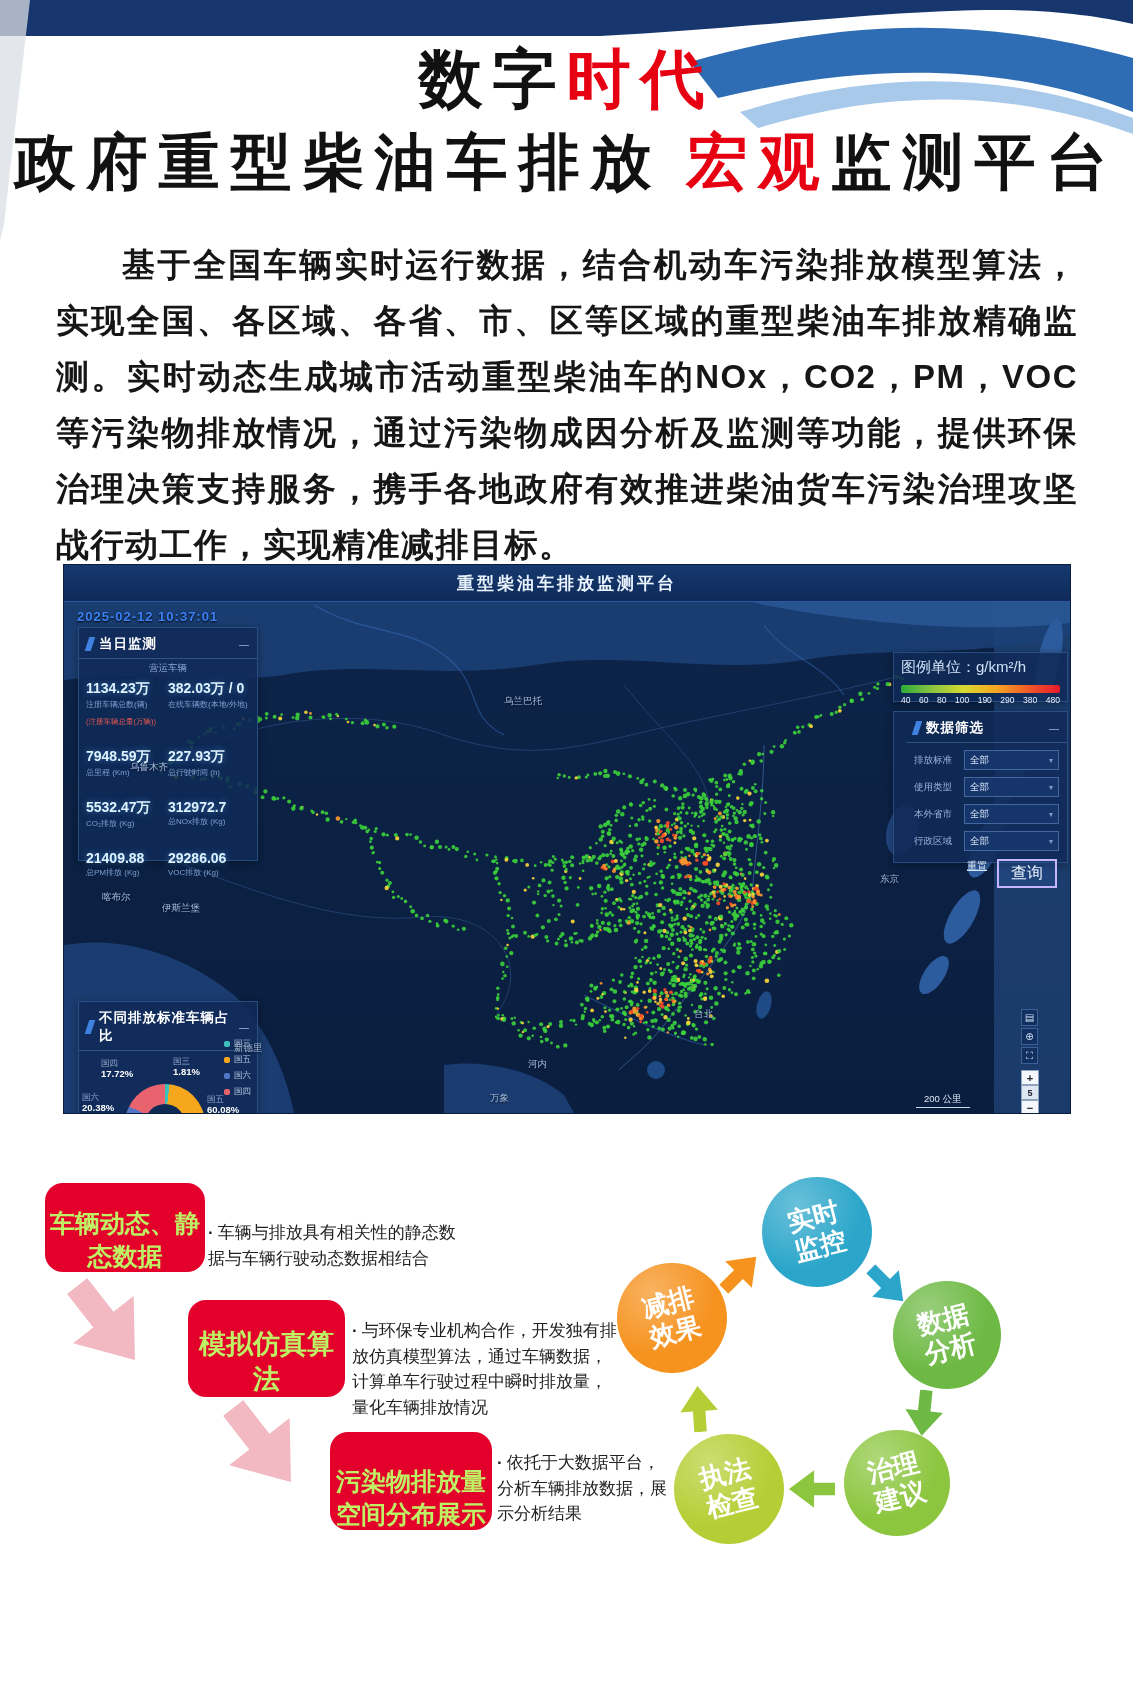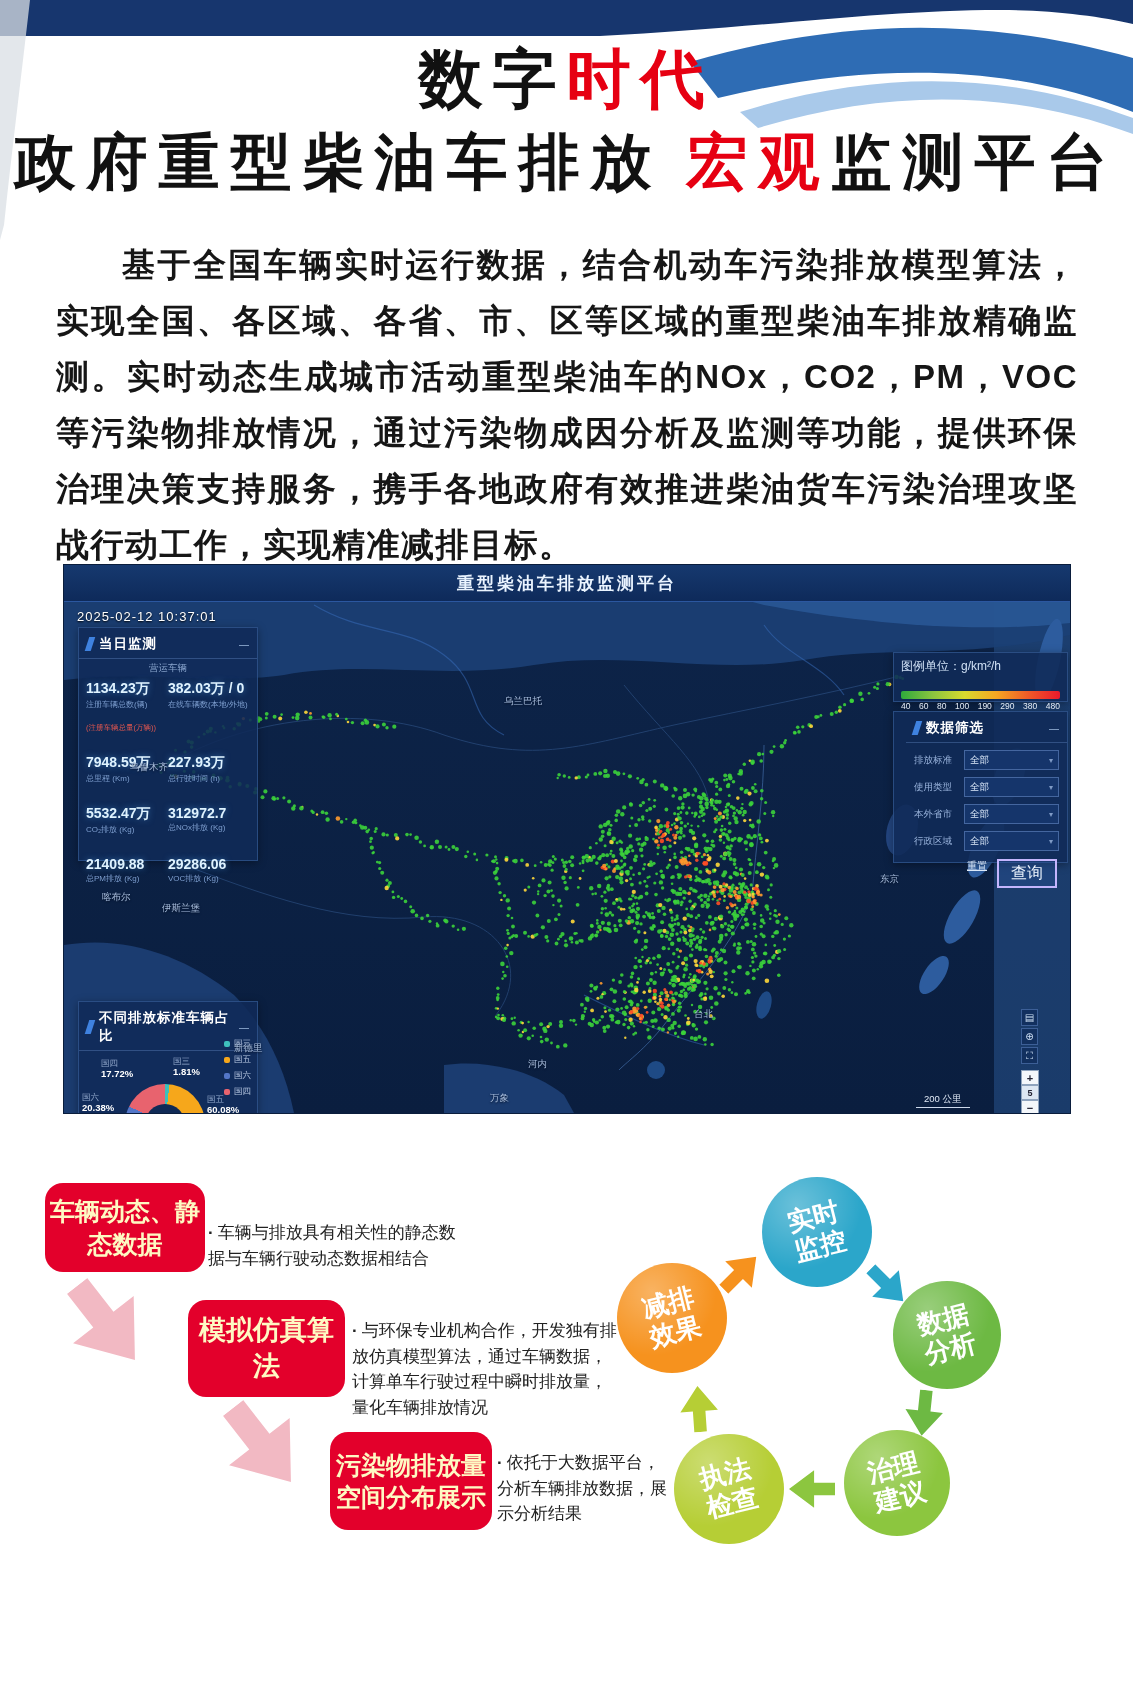--- a/index.html
+++ b/index.html
@@ -22,38 +22,38 @@
     text-indent:2em;letter-spacing:1.5px;font-weight:600;}
 
   
   .dash{position:absolute;left:64px;top:565px;width:1006px;height:548px;
     background:#0c2144;overflow:hidden;box-shadow:0 0 0 1px #0a1d3c;}
   .dash svg.map{position:absolute;left:0;top:0;}
   .dash-titlebar{position:absolute;left:0;top:0;width:1006px;height:36px;
     background:linear-gradient(180deg,#16396f,#0e2a5a);border-bottom:1px solid #2b57a0;
     display:flex;align-items:center;justify-content:center;}
   .dash-title{color:#eaf4ff;font-size:17px;font-weight:bold;letter-spacing:3px;}
-  .timestamp{position:absolute;left:13px;top:44px;color:#ffffff;font-size:13px;font-weight:normal;letter-spacing:1px;text-shadow:0 1px 2px #000;}
+  .timestamp{position:absolute;left:13px;top:44px;color:#3b82f6;font-size:13px;font-weight:bold;letter-spacing:1px;text-shadow:0 1px 2px #000;}
 
   .panel{position:absolute;background:rgba(16,42,88,0.88);border:1px solid rgba(90,140,210,0.35);
     box-shadow:0 2px 8px rgba(0,0,0,0.35);}
   .panel-head{display:flex;align-items:center;padding:7px 8px 5px 8px;border-bottom:1px solid rgba(110,150,210,0.35);}
   .slash{width:6px;height:14px;background:#3f82e0;transform:skewX(-18deg);margin-right:6px;}
   .panel-title{color:#ffffff;font-size:13.5px;font-weight:bold;letter-spacing:1px;flex:1;}
   .collapse{color:#9db8de;font-size:10px;}
 
   .mon-panel{left:14px;top:62px;width:178px;height:232px;}
   .mon-tab{color:#8ba7cf;font-size:9.5px;text-align:center;padding:3px 0 1px 0;}
   .stat-grid{display:grid;grid-template-columns:1fr 1fr;row-gap:21px;padding:4px 7px;}
   .stat-value{color:#dff3ff;font-size:14px;font-weight:bold;text-shadow:0 0 6px rgba(90,180,255,.5);white-space:nowrap;}
   .stat-label{color:#7e9fd0;font-size:8px;margin-top:2px;line-height:1.25;}
-  .stat-note{color:#e4574f;font-size:7.5px;margin-top:13px;}
+  .stat-note{color:#e4574f;font-size:7.5px;margin-top:7px;}
 
   .legend-box{left:829px;top:87px;width:175px;height:50px;padding:5px 7px;box-sizing:border-box;}
-  .legend-unit{color:#cfe0f5;font-size:12px;margin-bottom:16px;}
+  .legend-unit{color:#cfe0f5;font-size:15px;margin-bottom:8px;}
   .legend-grad{height:8px;border-radius:2px;
     background:linear-gradient(90deg,#2faa3c,#8bc53f,#d9d92e,#f5a623,#f05a28,#e8192c);}
   .legend-ticks{display:flex;justify-content:space-between;color:#eaf2fc;font-size:8.5px;margin-top:2px;}
 
   .filter-panel{left:829px;top:146px;width:175px;height:152px;box-sizing:border-box;padding-left:12px;}
   .filter-row{display:flex;align-items:center;margin:7px 8px 0 8px;}
   .filter-label{color:#9ab4dd;font-size:9.5px;width:50px;}
   .select{flex:1;height:18px;background:#15356b;border:1px solid #44669f;display:flex;align-items:center;
     padding:0 5px;color:#dce9fa;font-size:9.5px;justify-content:space-between;}
   .chevron{color:#7f9bc6;font-size:8px;}
@@ -78,22 +78,22 @@
   .tool-btn{width:17px;height:17px;margin-bottom:2px;background:#12305f;border:1px solid #3c5f97;color:#cfe0f5;
     font-size:10px;display:flex;align-items:center;justify-content:center;cursor:pointer;box-sizing:border-box;}
   .zoom-stack{position:absolute;left:957px;top:505px;width:18px;}
   .zoom-btn{width:18px;height:15px;background:#f4f7fb;border:1px solid #8fa3bd;color:#223;font-size:11px;font-weight:bold;
     display:flex;align-items:center;justify-content:center;box-sizing:border-box;cursor:pointer;}
   .zoom-level{background:#dde7f3;font-size:9px;}
   .scale{position:absolute;left:852px;top:528px;color:#dfe8f5;font-size:9.5px;
     border-bottom:1px solid #cdd9ec;padding:0 8px 1px 8px;}
 
   
-  .red-box{position:absolute;background:#e3002b;border-radius:18px;color:#fef9c3;font-weight:bold;
-    display:flex;align-items:center;justify-content:center;text-align:center;line-height:1.3;}
+  .red-box{position:absolute;background:#e3002b;border-radius:18px;color:#bef264;font-weight:bold;
+    display:flex;align-items:flex-end;justify-content:center;text-align:center;line-height:1.3;}
   .note{position:absolute;color:#222;font-size:17px;line-height:1.5;}
   .note .bullet{margin-right:4px;font-weight:bold;}
   .pink-arrow{position:absolute;}
 
   .cycle-circle{position:absolute;border-radius:50%;display:flex;align-items:center;justify-content:center;}
   .cycle-circle::after{content:'';position:absolute;inset:0;border-radius:50%;
     background:radial-gradient(circle at 32% 26%,rgba(255,255,255,.30),rgba(255,255,255,0) 58%);}
   .cycle-text{width:56px;color:#ffffff;font-size:26px;font-weight:bold;text-align:center;
     word-break:break-all;line-height:1.15;transform:rotate(-14deg);position:relative;z-index:1;}
   .flow-arrow{position:absolute;width:42px;height:46px;}

